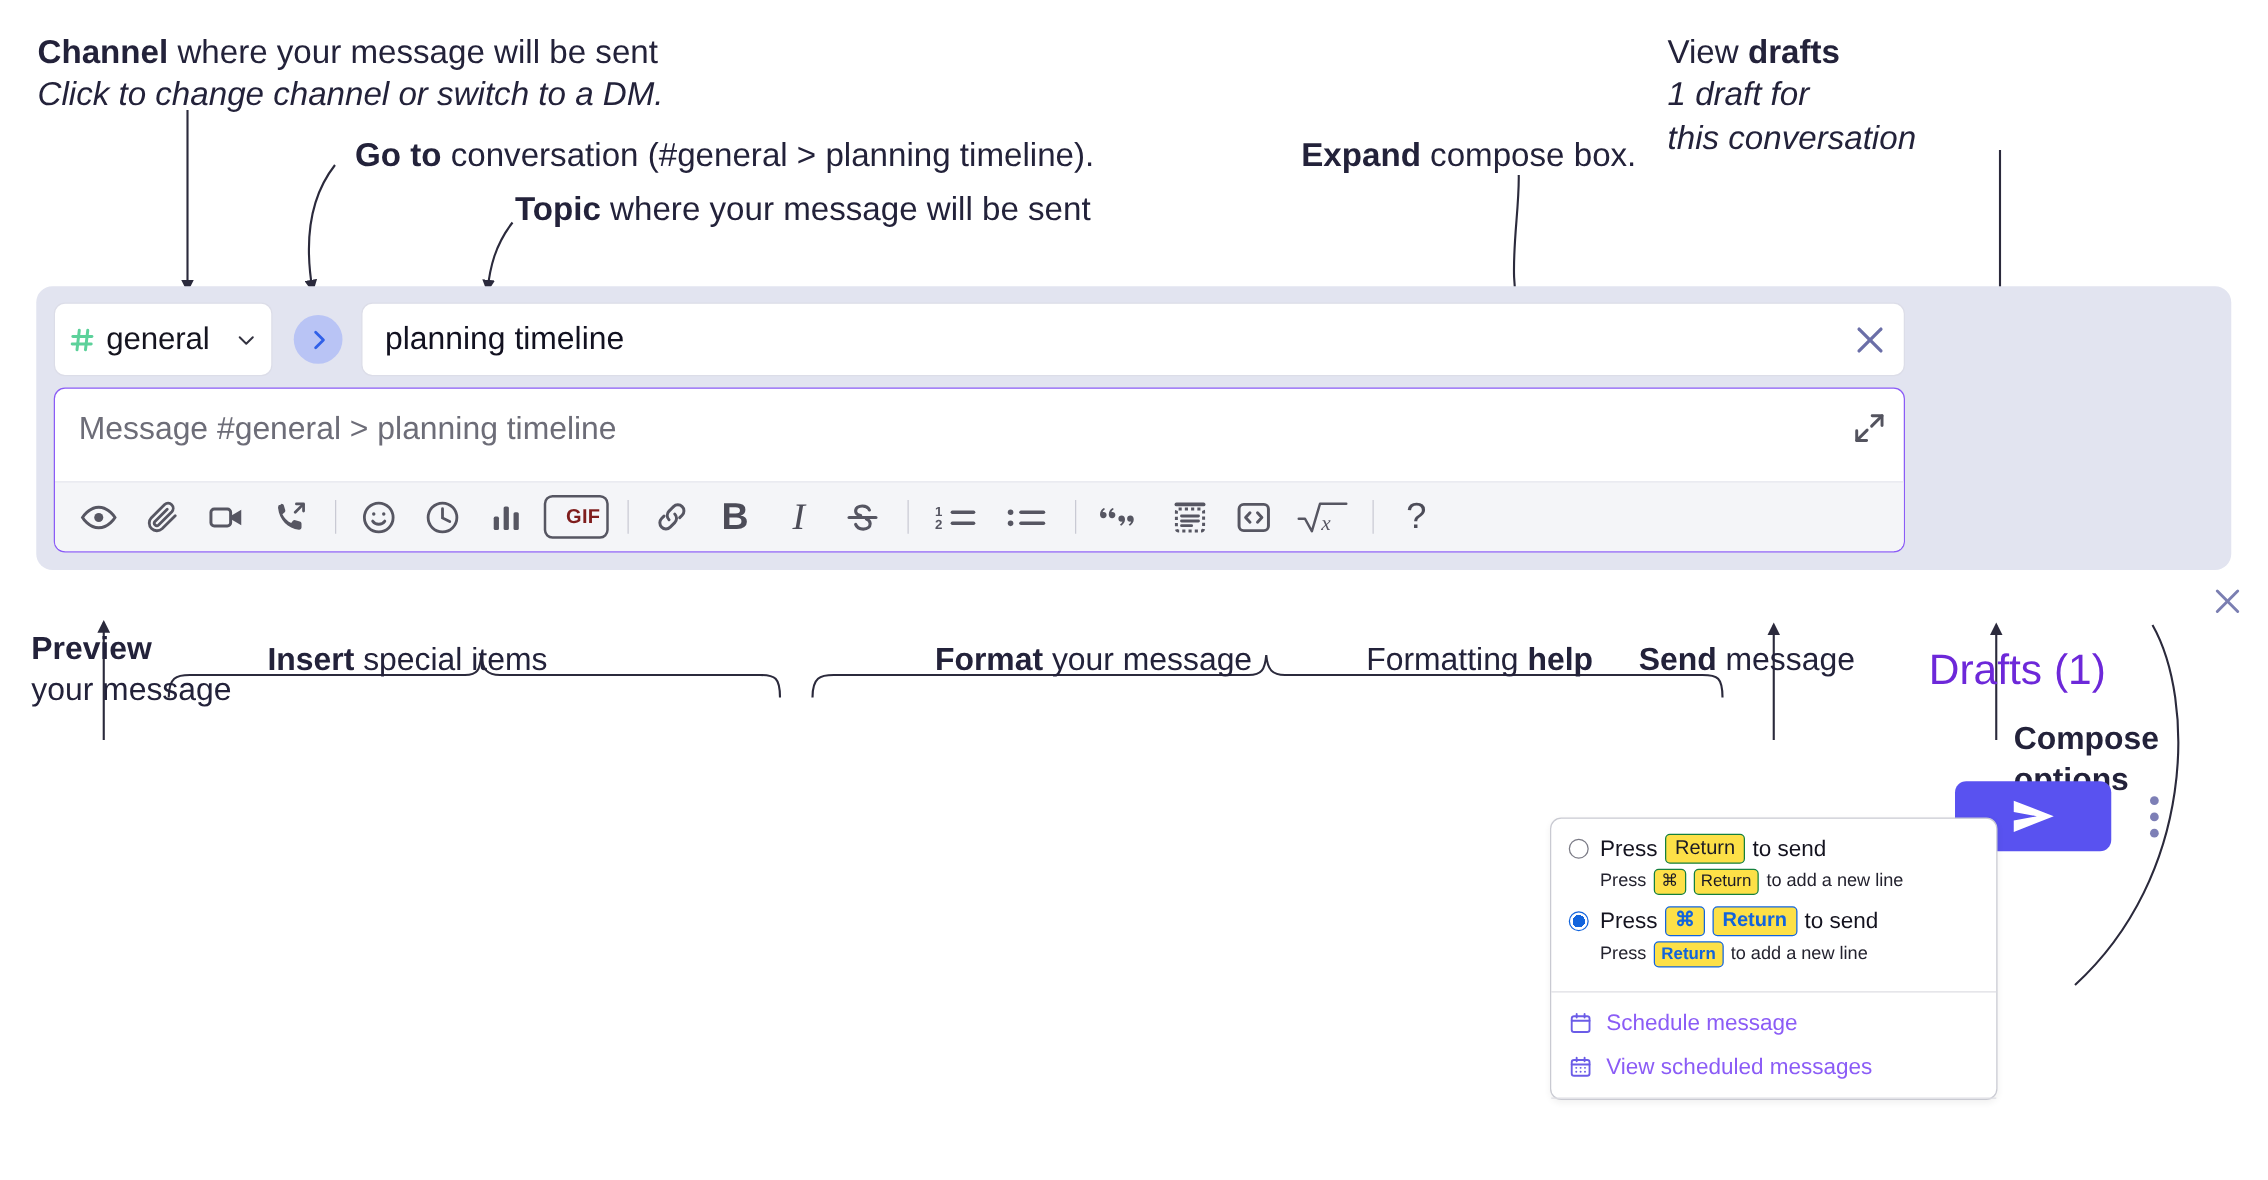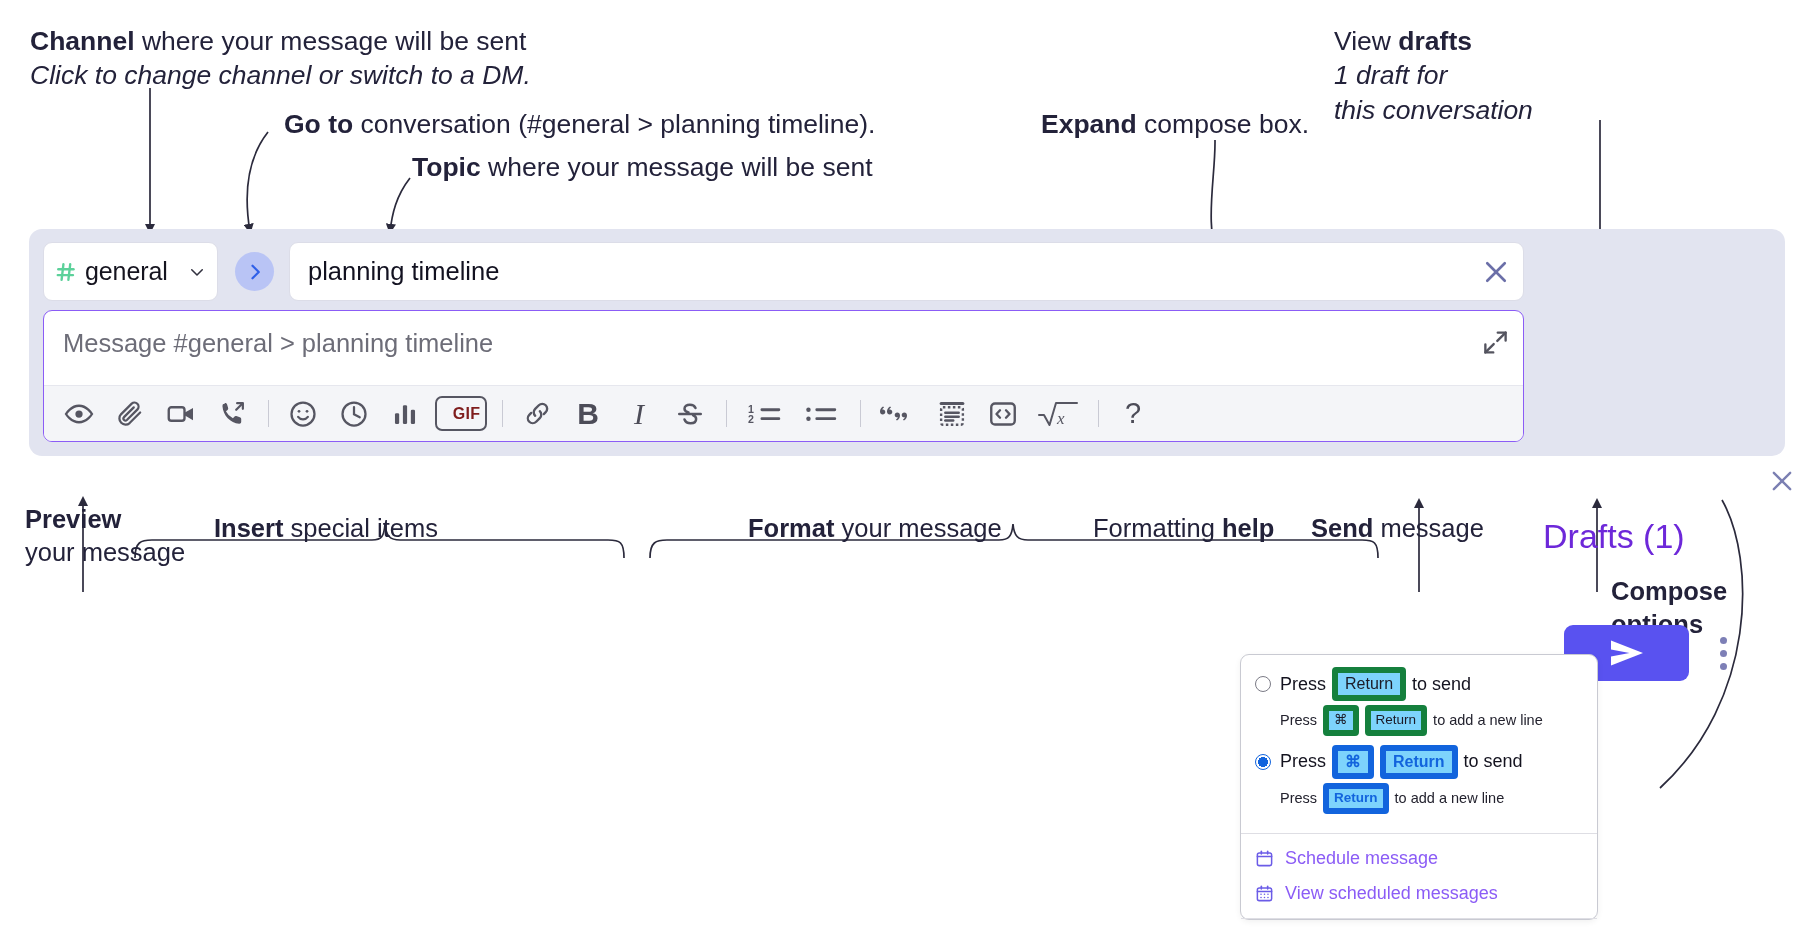--- a/index.html
+++ b/index.html
@@ -100,21 +100,21 @@
   }
   .menu-sec{padding:12px 0 10px 0;}
   .radio-row{display:flex;align-items:center;padding:0 0 0 14px;margin-bottom:4px;}
   .radio{width:16px;height:16px;border:1.8px solid #7b7b86;border-radius:50%;flex:0 0 auto;margin-right:9px;box-sizing:border-box;}
   .radio.on{border-color:#1264dd;background:
      radial-gradient(circle at center, #1264dd 0 5px, #fff 5px 100%);}
   .radio-label{display:flex;align-items:center;gap:6px;font-size:18px;}
   .sub-row{display:flex;align-items:center;gap:6px;padding-left:39px;font-size:14.5px;margin-bottom:9px;color:#23222e;}
   .key{
     display:inline-flex;align-items:center;justify-content:center;
-    border:6px solid #15803d;border-radius:4px;background:#7dd3fc;
+    border:1px solid #15803d;border-radius:4px;background:#fde047;
     padding:1px 7px;font-size:16px;line-height:1.25;color:#1b1a26;
   }
   .key.sm{font-size:13.5px;padding:1px 5px;}
   .key.blue{border-color:#1264dd;color:#1264dd;font-weight:700;}
   .key.blue.sm{font-weight:700;}
   .menu-div{height:1px;background:#dedee4;}
   .menu-item{display:flex;align-items:center;gap:11px;padding:7px 14px;font-size:18px;color:#8b5cf6;}
   .mi-icon{width:19px;height:19px;flex:0 0 auto;color:#6b5ce7;}
 
   

